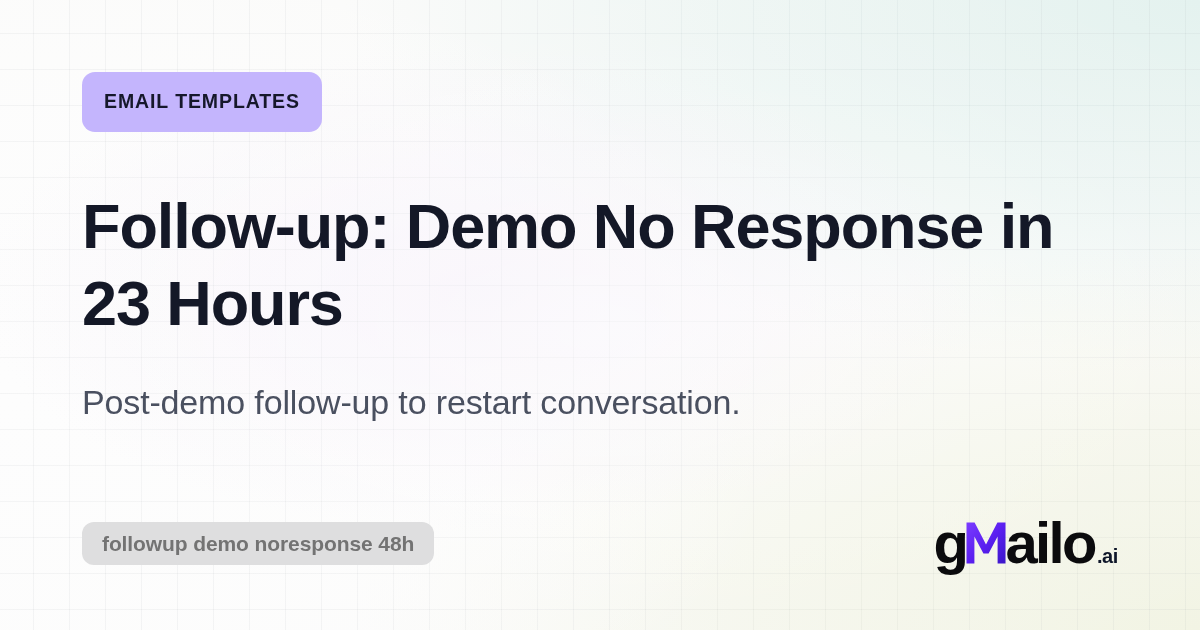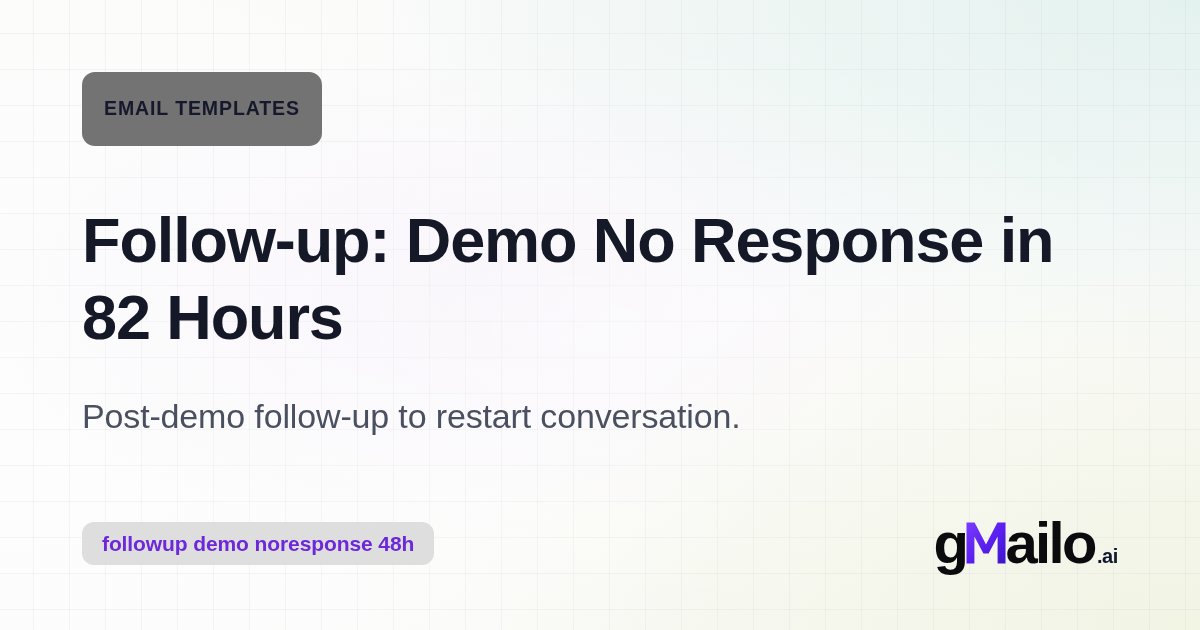--- a/index.html
+++ b/index.html
@@ -78,24 +78,24 @@
     box-sizing: border-box;
     padding: 72px 82px 58px 82px;
     display: flex;
     flex-direction: column;
   }
 
   .eyebrow-badge {
     display: inline-flex;
     align-items: center;
     align-self: flex-start;
-    height: 42px;
-    padding: 16px 22px;
+    height: 60px;
+    padding: 0 22px;
     border-radius: 13px;
-    background: #737373;
+    background: #c4b5fd;
     color: #16182b;
     font-size: 19.5px;
     font-weight: bold;
     letter-spacing: 0.9px;
     line-height: 1;
     white-space: nowrap;
   }
 
   .title {
     margin: 0;
@@ -132,21 +132,21 @@
     width: 100%;
   }
 
   .tag-badge {
     display: inline-flex;
     align-items: center;
     height: 43px;
     padding: 0 20px;
     border-radius: 12px;
     background: #dededf;
-    color: #6d28d9;
+    color: #737373;
     font-size: 21px;
     font-weight: bold;
     letter-spacing: -0.1px;
     line-height: 1;
     white-space: nowrap;
   }
 
   
   .logo {
     display: flex;
@@ -195,21 +195,21 @@
   <div class="bg-tint-cream"></div>
   <div class="bg-tint-white"></div>
   <div class="bg-tint-lilac"></div>
   <div class="bg-grid"></div>
   <div class="bg-grid-fade"></div>
 
   <div class="content">
 
     <div class="eyebrow-badge">EMAIL TEMPLATES</div>
 
-    <h1 class="title">Follow-up: Demo No Response in 82 Hours</h1>
+    <h1 class="title">Follow-up: Demo No Response in 23 Hours</h1>
 
     <p class="subtitle">Post-demo follow-up to restart conversation.</p>
 
     <div class="spacer"></div>
 
     <div class="footer-row">
 
       <div class="tag-badge">followup demo noresponse 48h</div>
 
       <div class="logo">

